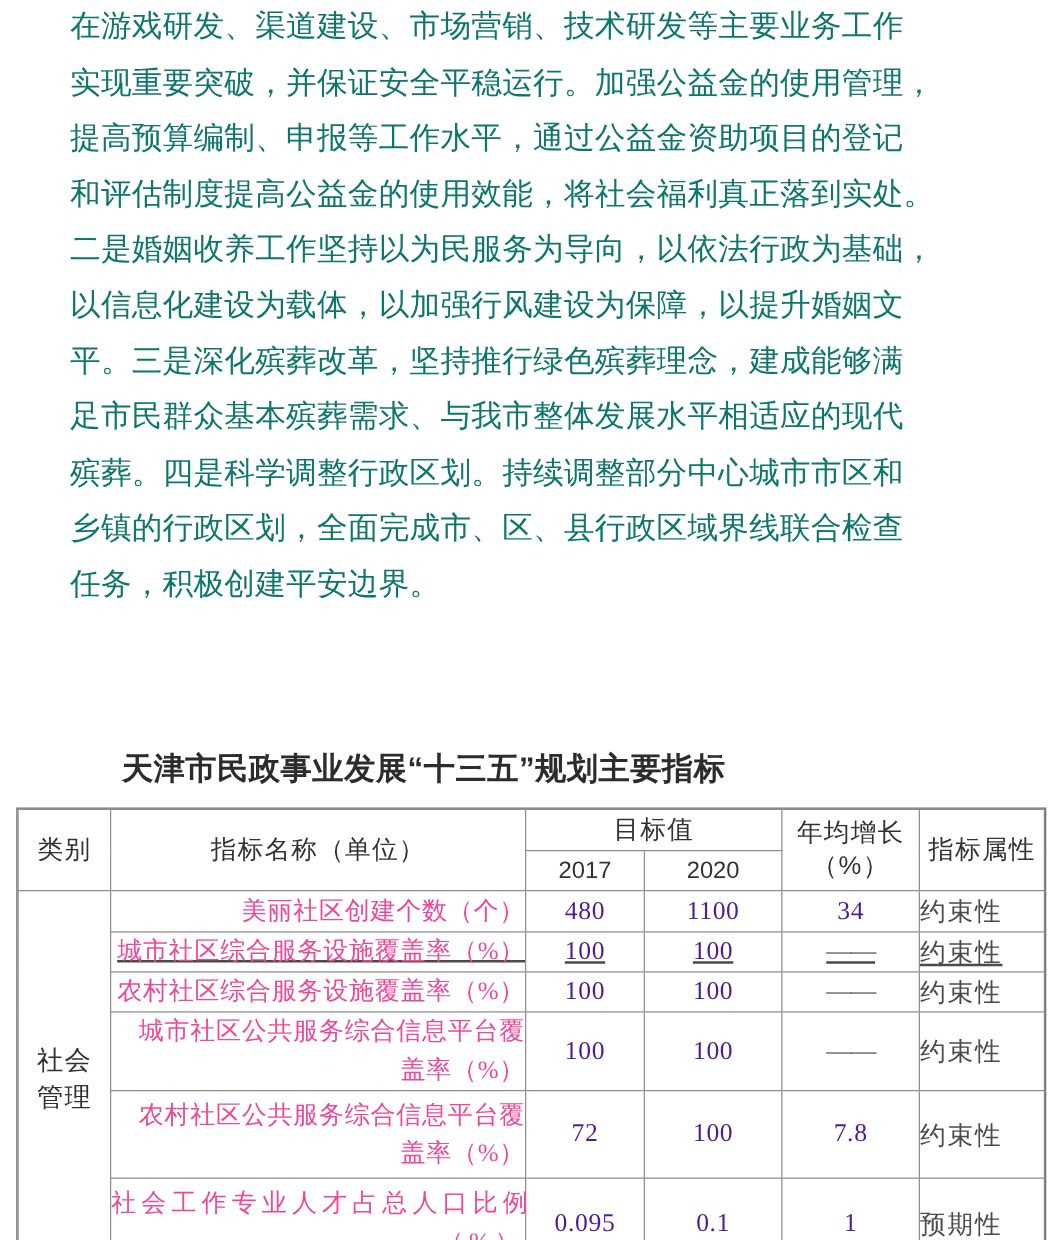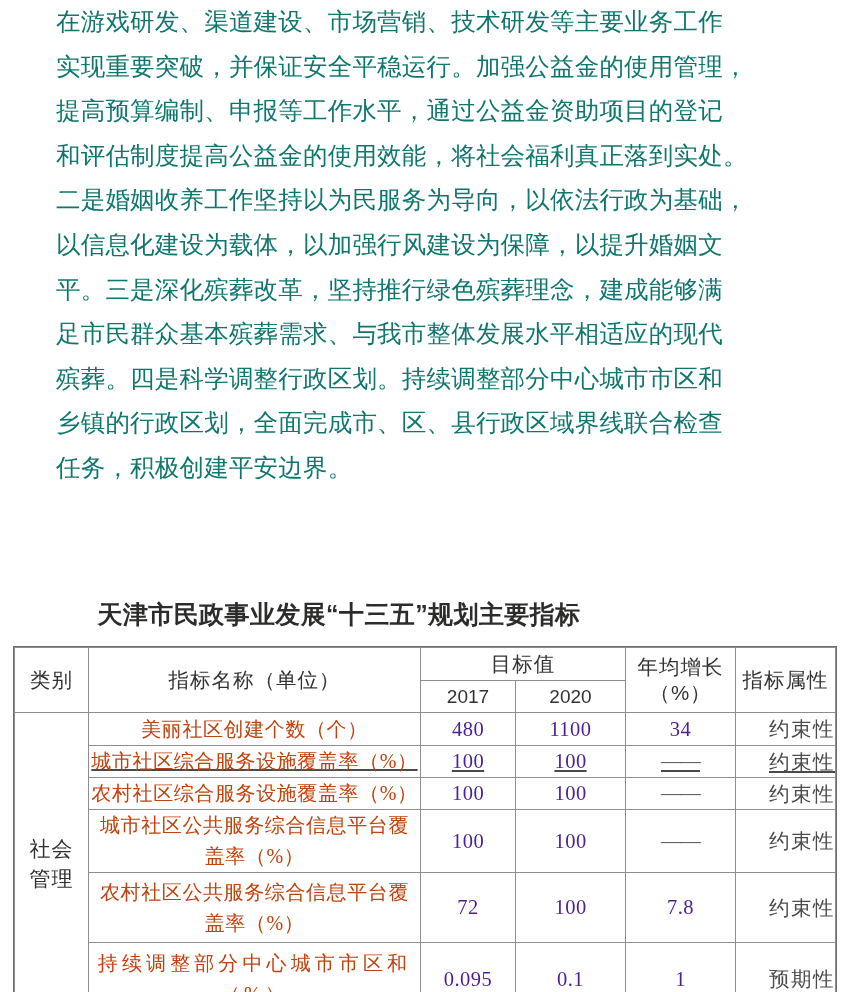--- a/index.html
+++ b/index.html
@@ -91,39 +91,39 @@
     font-size: 21px;
     letter-spacing: 1px;
     color: #2f302e;
     font-family: "Liberation Sans", "DejaVu Sans", sans-serif;
     font-weight: 700;
     line-height: 1.45;
   }
   .cat-cell .cat-l { display: block; }
 
   .name-cell {
-    text-align: center;
+    text-align: right;
     padding: 3px 0 3px 14px;
     font-size: 20px;
-    color: #c2410c;
+    color: #ec4899;
     line-height: 31px;
     letter-spacing: 0.6px;
   }
   .name-cell.spaced { letter-spacing: 4.1px; }
   .name-cell .nl { display: block; white-space: pre; }
 
   .val-cell {
     text-align: center;
     font-size: 20.5px;
     color: #4c1d95;
     font-family: "Liberation Serif", "DejaVu Serif", serif;
     letter-spacing: 0.5px;
   }
   .attr-cell {
-    text-align: right;
+    text-align: left;
     font-size: 20.5px;
     letter-spacing: 1.5px;
     color: #4b4c49;
   }
   .dash {
     letter-spacing: -1px;
     color: #5b5c59;
   }
 
   
@@ -231,21 +231,21 @@
         <span class="nl">盖率（%）</span>
       </td>
       <td class="val-cell">72</td>
       <td class="val-cell">100</td>
       <td class="val-cell">7.8</td>
       <td class="attr-cell">约束性</td>
     </tr>
 
     <tr class="r6">
       <td class="name-cell spaced">
-        <span class="nl">持续调整部分中心城市市区和</span>
+        <span class="nl">社会工作专业人才占总人口比例</span>
         <span class="nl">（%）</span>
       </td>
       <td class="val-cell">0.095</td>
       <td class="val-cell">0.1</td>
       <td class="val-cell">1</td>
       <td class="attr-cell">预期性</td>
     </tr>
   </tbody>
 </table>
 

